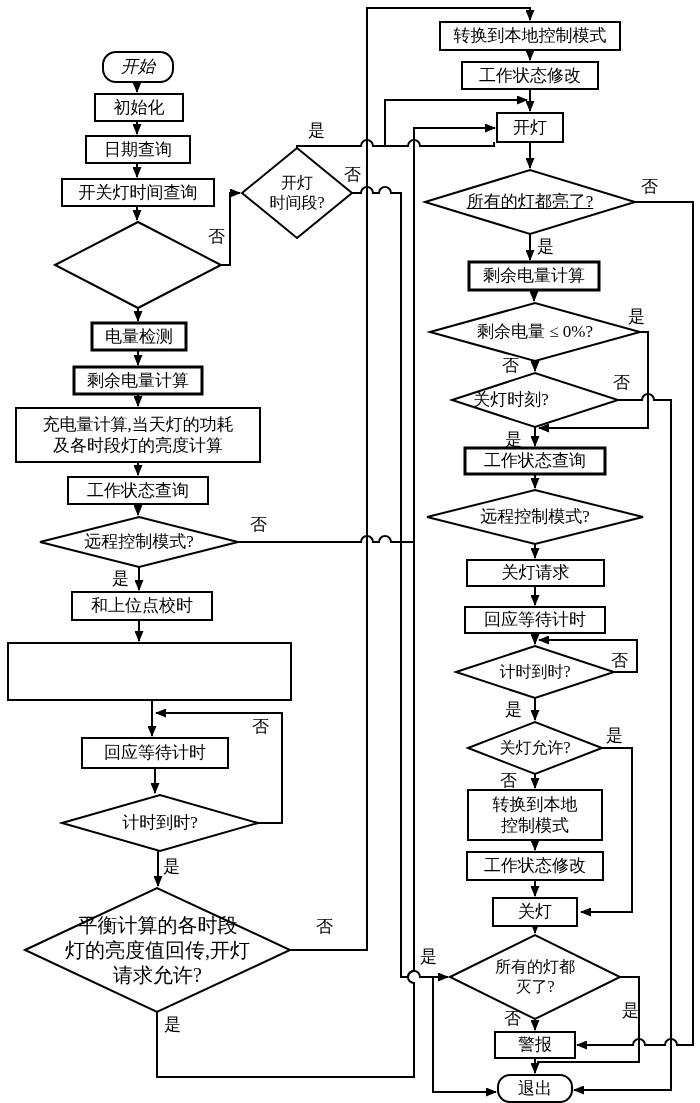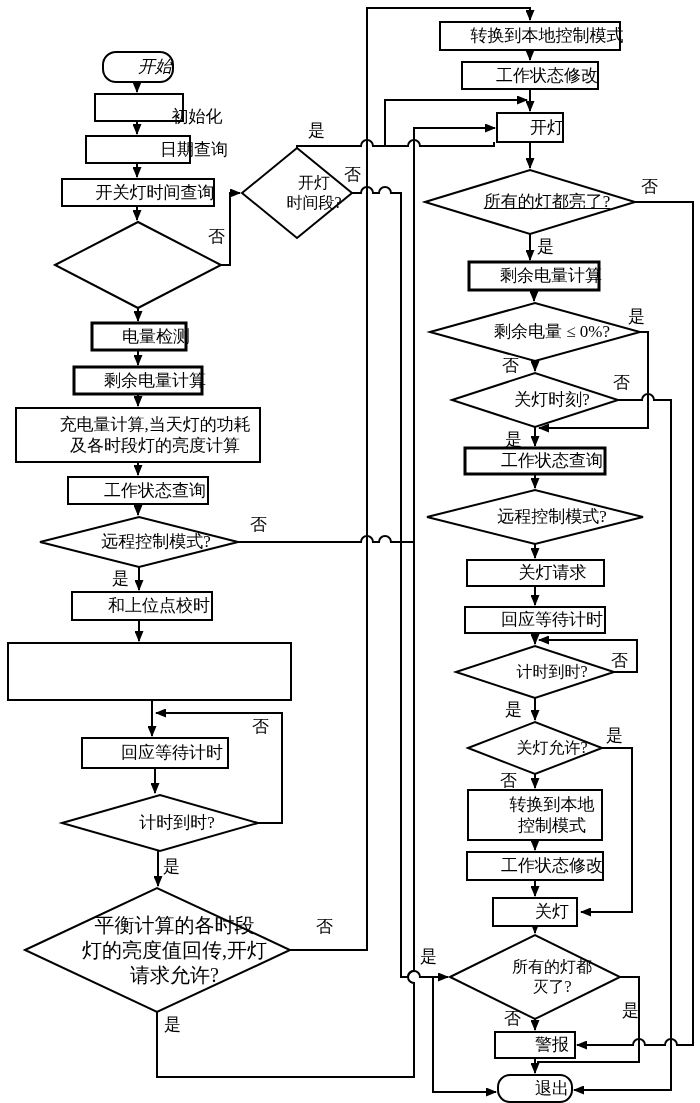--- a/index.html
+++ b/index.html
@@ -2,21 +2,21 @@
 <html><head>
 <meta charset="utf-8">
 <style>
   html,body{margin:0;padding:0;background:#ffffff;}
   #stage{position:relative;width:700px;height:1103px;background:#ffffff;overflow:hidden;
          font-family:"Liberation Serif","DejaVu Serif",serif;}
   #wires{position:absolute;left:0;top:0;}
   .node-label{position:absolute;display:flex;align-items:center;justify-content:center;
 истане    text-align:center;color:#000;}
   .node-label{position:absolute;display:flex;align-items:center;justify-content:center;
-    text-align:center;color:#000;white-space:pre-line;font-size:17px;line-height:1.25;padding-left:17px;}
+    text-align:center;color:#000;white-space:pre-line;font-size:17px;line-height:1.25;}
   .branch-label{position:absolute;font-size:17px;color:#000;line-height:1;}
 </style>
 </head>
 <body>
 
 <div id="stage">
 
 <svg id="wires" width="700" height="1103" viewBox="0 0 700 1103">
   <defs>
     <marker id="arr" markerWidth="11" markerHeight="9" refX="10" refY="4.5" orient="auto" markerUnits="userSpaceOnUse">
@@ -118,22 +118,22 @@
     <rect x="468" y="790" width="134" height="50"></rect>
     <rect x="467" y="852" width="136" height="28"></rect>
     <rect x="493" y="898" width="84" height="28"></rect>
     <polygon points="450,977 535,935 620,977 535,1019"></polygon>
     <rect x="495" y="1032" width="80" height="26"></rect>
     <rect x="498" y="1075" width="74" height="27" rx="12"></rect>
   </g>
 </svg>
 
 <div class="node-label" style="left:103px;top:52px;width:70px;height:30px;font-style:italic;">开始</div>
-<div class="node-label" style="left:95px;top:103px;width:88px;height:27px;margin-left:41px;">初始化</div>
-<div class="node-label" style="left:86px;top:136px;width:104px;height:27px;margin-left:39px;">日期查询</div>
+<div class="node-label" style="left:95px;top:94px;width:88px;height:27px;">初始化</div>
+<div class="node-label" style="left:86px;top:136px;width:104px;height:27px;">日期查询</div>
 <div class="node-label" style="left:62px;top:179px;width:152px;height:27px;">开关灯时间查询</div>
 <div class="node-label" style="left:92px;top:323px;width:94px;height:27px;">电量检测</div>
 <div class="node-label" style="left:74px;top:367px;width:128px;height:27px;">剩余电量计算</div>
 <div class="node-label" style="left:16px;top:408px;width:244px;height:54px;">充电量计算,当天灯的功耗
 及各时段灯的亮度计算</div>
 <div class="node-label" style="left:68px;top:477px;width:140px;height:27px;">工作状态查询</div>
 <div class="node-label" style="left:40px;top:517px;width:198px;height:50px;">远程控制模式?</div>
 <div class="node-label" style="left:72px;top:592px;width:140px;height:28px;">和上位点校时</div>
 <div class="node-label" style="left:82px;top:738px;width:146px;height:30px;">回应等待计时</div>
 <div class="node-label" style="left:62px;top:795px;width:196px;height:56px;">计时到时?</div>
@@ -142,21 +142,21 @@
 请求允许?</div>
 <div class="node-label" style="left:242px;top:148px;width:110px;height:90px;font-size:16px;">开灯
 时间段?</div>
 
 <div class="node-label" style="left:440px;top:22px;width:180px;height:28px;">转换到本地控制模式</div>
 <div class="node-label" style="left:462px;top:62px;width:136px;height:27px;">工作状态修改</div>
 <div class="node-label" style="left:497px;top:113px;width:66px;height:29px;">开灯</div>
 <div class="node-label" style="left:425px;top:170px;width:210px;height:64px;text-decoration:underline;">所有的灯都亮了?</div>
 <div class="node-label" style="left:469px;top:262px;width:130px;height:28px;">剩余电量计算</div>
 <div class="node-label" style="left:430px;top:303px;width:210px;height:58px;">剩余电量 ≤ 0%?</div>
-<div class="node-label" style="left:452px;top:373px;width:166px;height:54px;">关灯时刻?</div>
+<div class="node-label" style="left:428px;top:373px;width:166px;height:54px;">关灯时刻?</div>
 <div class="node-label" style="left:465px;top:448px;width:140px;height:26px;">工作状态查询</div>
 <div class="node-label" style="left:427px;top:490px;width:216px;height:54px;">远程控制模式?</div>
 <div class="node-label" style="left:467px;top:560px;width:137px;height:26px;">关灯请求</div>
 <div class="node-label" style="left:465px;top:607px;width:140px;height:26px;">回应等待计时</div>
 <div class="node-label" style="left:456px;top:646px;width:158px;height:52px;font-size:16px;">计时到时?</div>
 <div class="node-label" style="left:468px;top:722px;width:134px;height:52px;font-size:16px;">关灯允许?</div>
 <div class="node-label" style="left:468px;top:790px;width:134px;height:50px;">转换到本地
 控制模式</div>
 <div class="node-label" style="left:467px;top:852px;width:136px;height:28px;">工作状态修改</div>
 <div class="node-label" style="left:493px;top:898px;width:84px;height:28px;">关灯</div>

